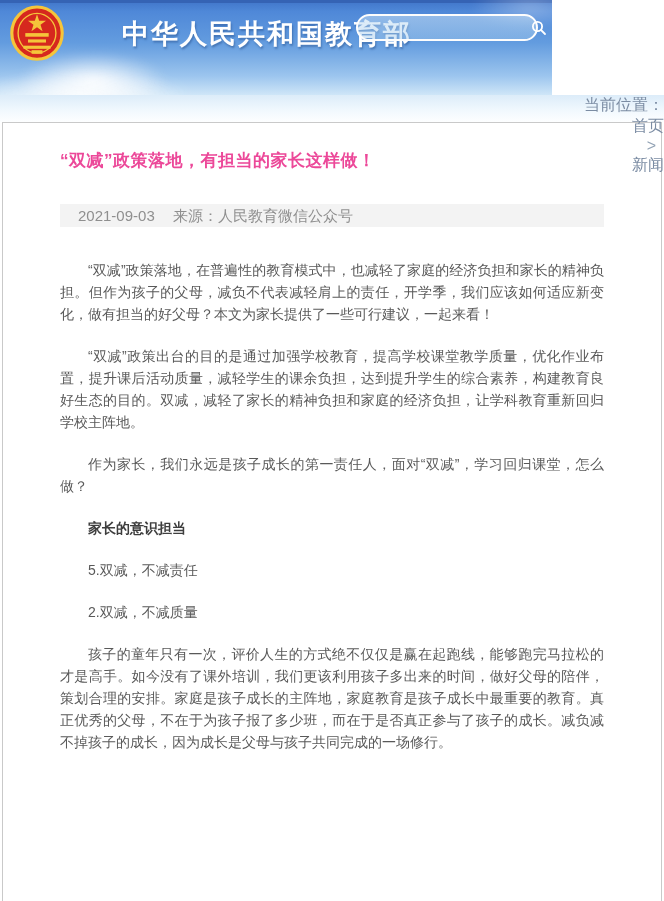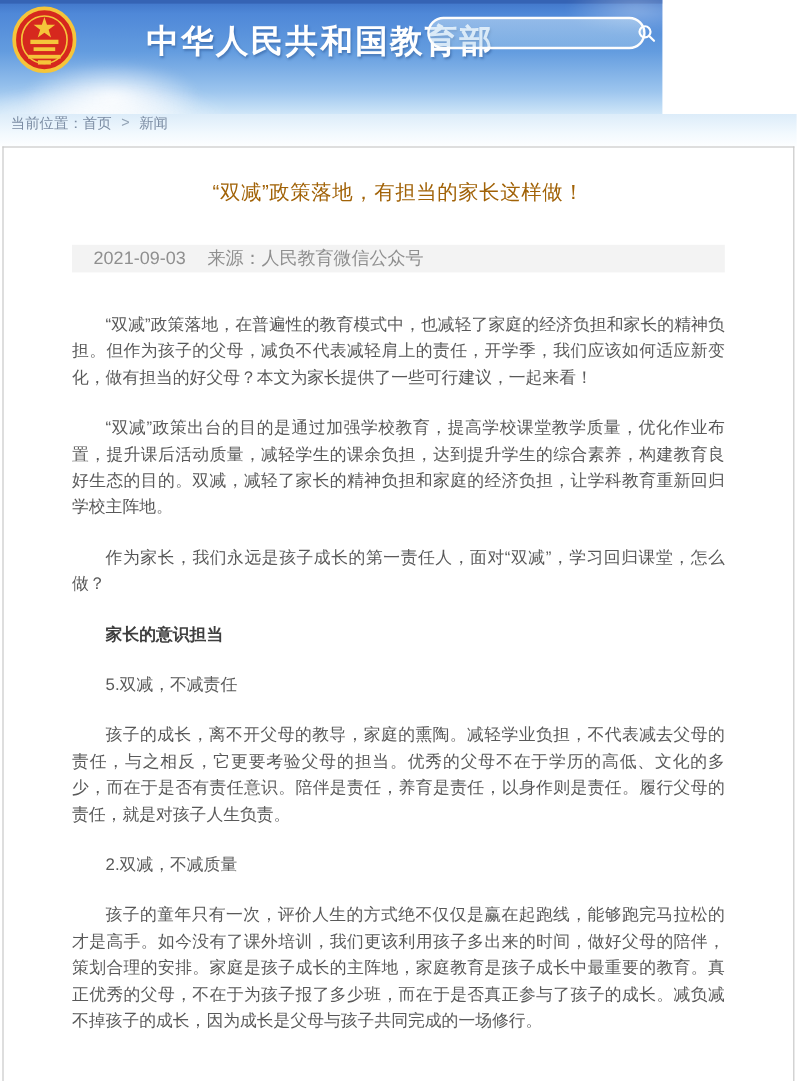--- a/index.html
+++ b/index.html
@@ -41,33 +41,33 @@
     flex:1; height:100%; border:none; outline:none; background:transparent;
     padding:0 6px 0 12px; font-size:12px; color:#245;
   }
   .search-btn{ width:24px; height:23px; border:none; background:transparent; cursor:pointer;
     display:flex; align-items:center; justify-content:center; padding:0; margin-right:3px; }
 
   
   .breadcrumb-bar{
     width:664px; height:27px; padding-left:9px;
     background:linear-gradient(180deg,#dcecf9 0%,#f2f9fe 60%,#fdfeff 100%);
-    display:flex; align-items:flex-start; font-size:12px; color:#7d8fa0; color:#7b8ca3;
+    display:flex; align-items:flex-end; font-size:16px; color:#7d8fa0; color:#7b8ca3;flex-direction:column;
   }
   .breadcrumb-bar a{ color:#7b8ca3; text-decoration:none; cursor:pointer; }
   .breadcrumb-bar .sep{ margin:0 8px; color:#93a3b5; }
 
   
   .content-box{
     width:660px; height:779px; margin:0 2px;
     background:#fff; border:1px solid #c9c9c9; border-bottom:none;
     padding:26px 57px 0 57px; overflow:hidden;
   }
   .article-title{
-    text-align:center; font-size:17px; font-weight:normal; color:#a16207;
+    font-size:17px; font-weight:bold; color:#ec4899;
     letter-spacing:.5px;
   }
   .meta-bar{
     margin-top:32px; height:23px; line-height:23px; background:#f3f3f3;
     font-size:15px; color:#8f8f8f; padding-left:18px;
   }
   .meta-bar .src{ margin-left:14px; }
 
   .article-body{ margin-top:32px; }
   .article-body p, .article-body h3{
@@ -126,17 +126,16 @@
     <span>2021-09-03</span>
     <span class="src">来源：人民教育微信公众号</span>
   </div>
 
   <div class="article-body">
     <p class="para">“双减”政策落地，在普遍性的教育模式中，也减轻了家庭的经济负担和家长的精神负担。但作为孩子的父母，减负不代表减轻肩上的责任，开学季，我们应该如何适应新变化，做有担当的好父母？本文为家长提供了一些可行建议，一起来看！</p>
     <p class="para">“双减”政策出台的目的是通过加强学校教育，提高学校课堂教学质量，优化作业布置，提升课后活动质量，减轻学生的课余负担，达到提升学生的综合素养，构建教育良好生态的目的。双减，减轻了家长的精神负担和家庭的经济负担，让学科教育重新回归学校主阵地。</p>
     <p class="para">作为家长，我们永远是孩子成长的第一责任人，面对“双减”，学习回归课堂，怎么做？</p>
     <h3 class="heading">家长的意识担当</h3>
     <p class="subhead">5.双减，不减责任</p>
-    <p class="para">孩子的成长，离不开父母的教导，家庭的熏陶。减轻学业负担，不代表减去父母的责任，与之相反，它更要考验父母的担当。优秀的父母不在于学历的高低、文化的多少，而在于是否有责任意识。陪伴是责任，养育是责任，以身作则是责任。履行父母的责任，就是对孩子人生负责。</p>
     <p class="subhead">2.双减，不减质量</p>
     <p class="para">孩子的童年只有一次，评价人生的方式绝不仅仅是赢在起跑线，能够跑完马拉松的才是高手。如今没有了课外培训，我们更该利用孩子多出来的时间，做好父母的陪伴，策划合理的安排。家庭是孩子成长的主阵地，家庭教育是孩子成长中最重要的教育。真正优秀的父母，不在于为孩子报了多少班，而在于是否真正参与了孩子的成长。减负减不掉孩子的成长，因为成长是父母与孩子共同完成的一场修行。</p>
   </div>
 </div>
 
 </body></html>

